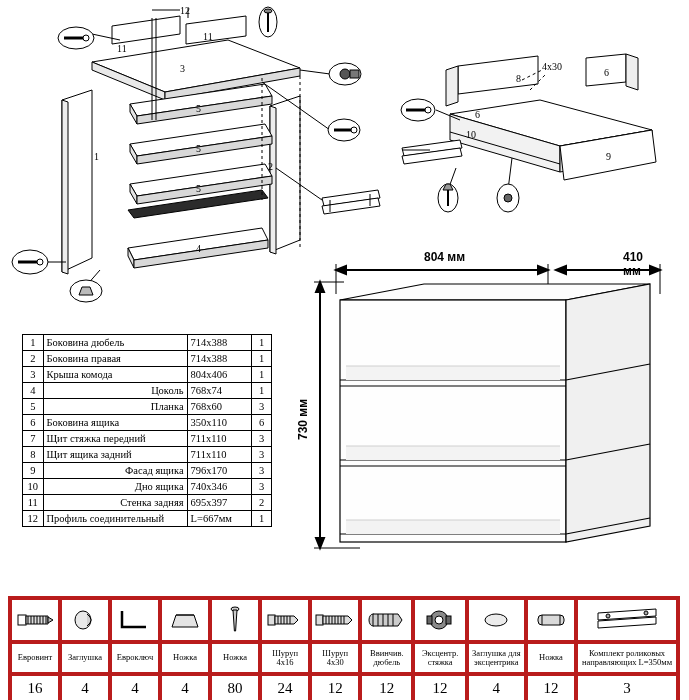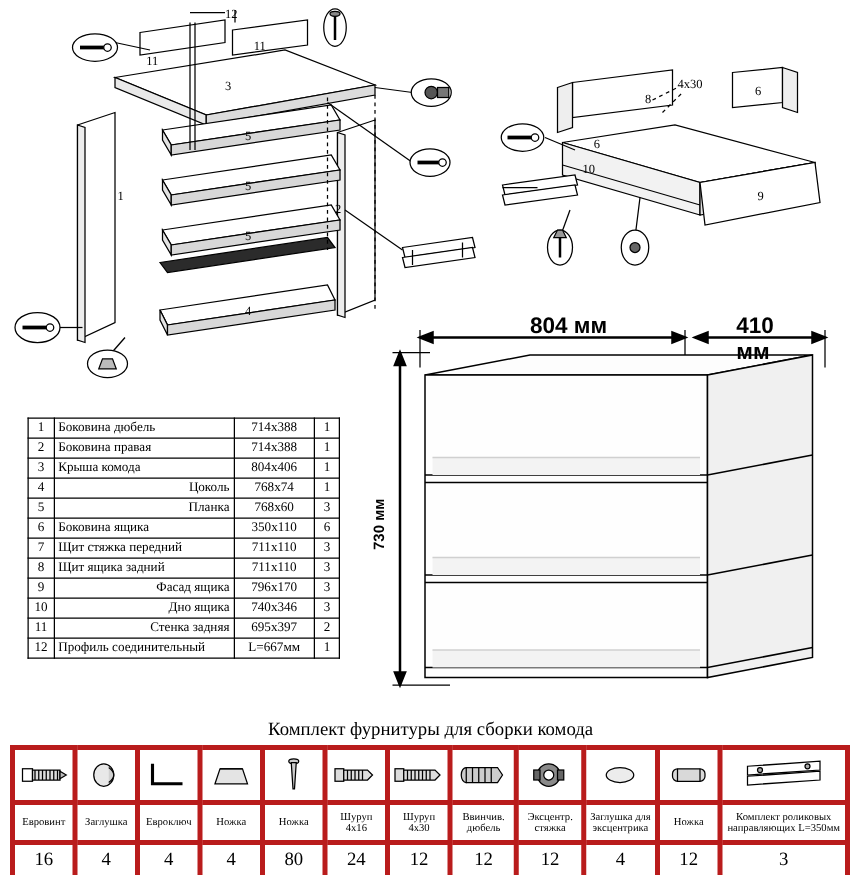--- a/index.html
+++ b/index.html
@@ -20,40 +20,40 @@
     border-collapse:collapse;font-size:10.5px;
     font-family:"Liberation Serif", serif;
   }
   .parts-table td{
     border:1px solid #000;padding:0 3px;height:15px;line-height:15px;
     white-space:nowrap;
   }
   .parts-table td.num{width:14px;text-align:center;}
   .parts-table td.name{width:140px;text-align:left;}
   .parts-table td.name.ind{text-align:right;}
-  .parts-table td.dim{width:60px;text-align:center;}
+  .parts-table td.dim{width:60px;}
   .parts-table td.qty{width:14px;text-align:center;}
 
   
   .kit-title{
     position:absolute;left:0;top:576px;width:689px;text-align:center;
     font-size:15px;font-family:"Liberation Serif", serif;
   }
   .kit-table{
     position:absolute;left:8px;top:596px;width:672px;
     border-collapse:collapse;font-size:8.5px;text-align:center;
     font-family:"Liberation Serif", serif;
   }
   .kit-table td{border:4px solid #b91c1c;padding:0;}
   .kit-table tr.icons td{height:40px;vertical-align:middle;}
   .kit-table tr.labels td{height:26px;vertical-align:middle;line-height:9.5px;padding:1px;}
   .kit-table tr.counts td{height:24px;vertical-align:middle;font-size:15px;border-radius:10px;}
 
   
-  .dim-label{font-family:"Liberation Sans", sans-serif;font-weight:bold;font-size:18px;}
+  .dim-label{font-family:"Liberation Sans", sans-serif;font-weight:bold;font-size:12px;}
   .vert-label{
     font-family:"Liberation Sans", sans-serif;font-weight:bold;font-size:12px;
     transform:rotate(-90deg);transform-origin:left top;white-space:nowrap;
   }
   .tiny-num{font-family:"Liberation Serif", serif;font-size:10px;}
 </style>
 </head>
 <body>
 
 <div class="stage">
@@ -242,21 +242,21 @@
       <polygon points="46,128 260,128 260,142 46,142" fill="#f3f3f3" stroke="none"></polygon>
       <polygon points="46,208 260,208 260,222 46,222" fill="#f3f3f3" stroke="none"></polygon>
       <polygon points="46,282 260,282 260,296 46,296" fill="#f3f3f3" stroke="none"></polygon>
       <line x1="46" y1="128" x2="260" y2="128" stroke="#d0d0d0"></line>
       <line x1="46" y1="208" x2="260" y2="208" stroke="#d0d0d0"></line>
       <line x1="46" y1="282" x2="260" y2="282" stroke="#d0d0d0"></line>
     </g>
   </svg>
 
   <div class="abs dim-label" style="left:424px;top:250px;">804 мм</div>
-  <div class="abs dim-label" style="left:589px;top:250px;">410 мм</div>
+  <div class="abs dim-label" style="left:623px;top:250px;">410 мм</div>
   <div class="abs vert-label" style="left:296px;top:440px;">730 мм</div>
 
   <table class="parts-table">
     <tbody id="parts-body">
         <tr>
           <td class="num">1</td>
           <td class="name">Боковина дюбель</td>
           <td class="dim">714х388</td>
           <td class="qty">1</td>
         </tr>
@@ -322,21 +322,20 @@
         </tr>
         <tr>
           <td class="num">12</td>
           <td class="name">Профиль соединительный</td>
           <td class="dim">L=667мм</td>
           <td class="qty">1</td>
         </tr>
       </tbody>
   </table>
 
-  <div class="kit-title">Комплект фурнитуры для сборки комода</div>
   <table class="kit-table">
     <tbody>
       <tr class="icons" id="kit-icons">
           <td>
             <div style="display:flex;justify-content:center;align-items:center;">
               <svg width="46" height="34" viewBox="0 0 46 34">
                 <g stroke="#000" fill="#fff">
                   <rect x="6" y="12" width="8" height="10"></rect>
                   <path d="M14 13 L36 13 L36 21 L14 21 Z" fill="#ddd"></path>
                   <path d="M16 13 v8 M19 13 v8 M22 13 v8 M25 13 v8 M28 13 v8 M31 13 v8 M34 13 v8"></path>

